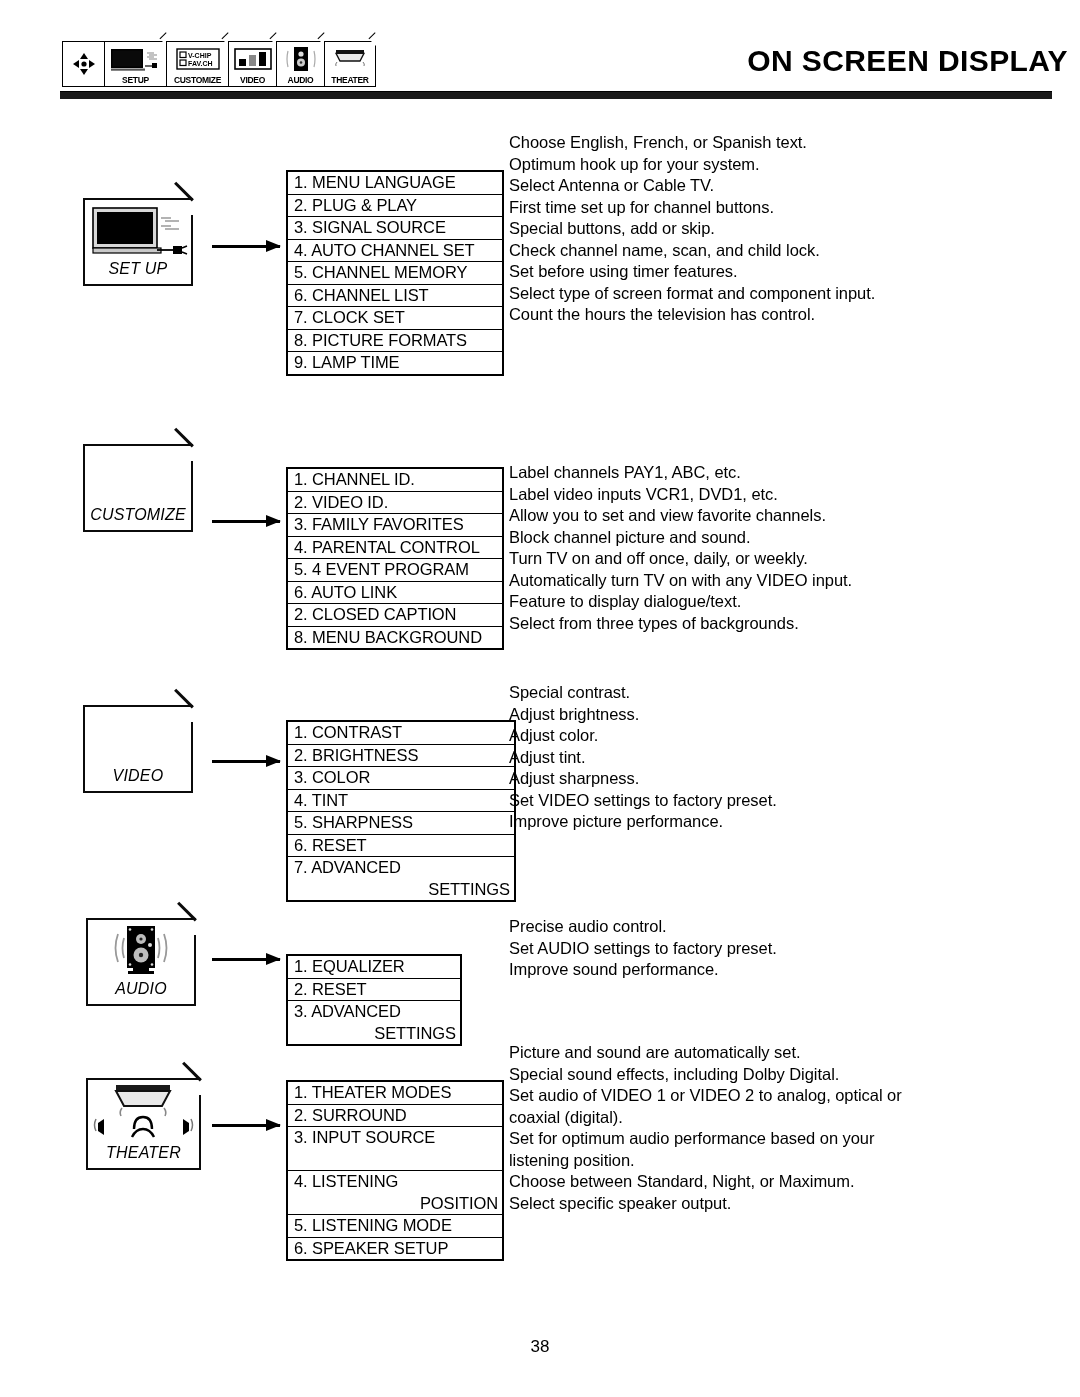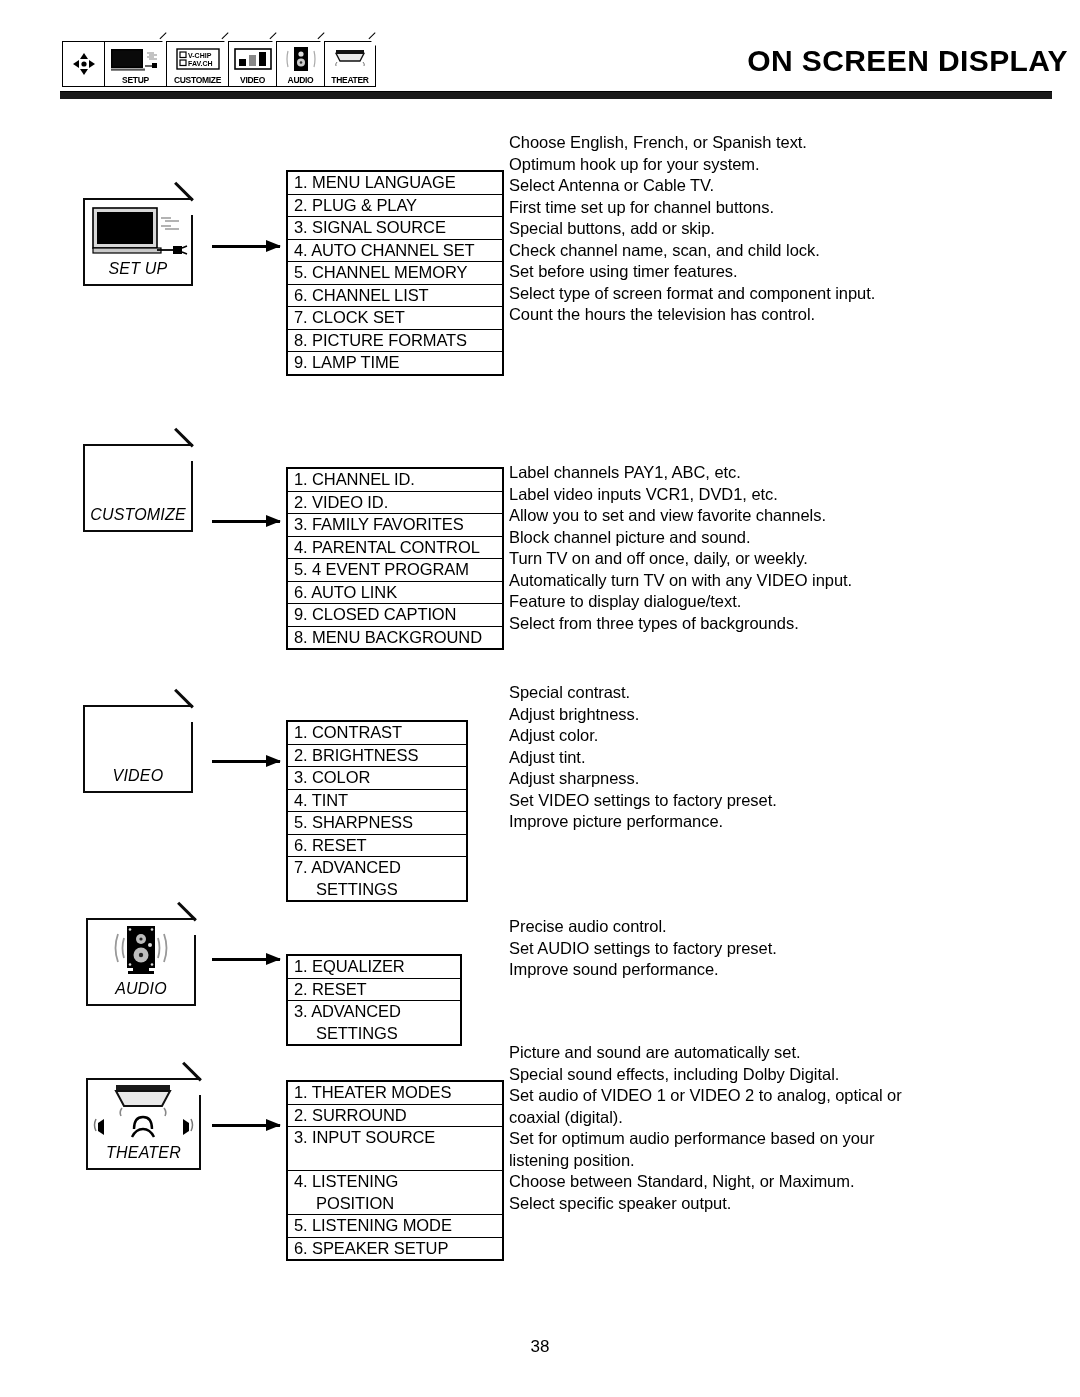--- a/index.html
+++ b/index.html
@@ -167,21 +167,21 @@
   }
   .menu-row:last-child { border-bottom: none; }
   .menu-item-text {
     display: block;
     font-size: 16.5px;
     letter-spacing: -0.1px;
     line-height: 21.5px;
     padding: 0 4px 0 6px;
     white-space: nowrap;
   }
-  .menu-item-text.indent { padding-left: 28px; }
+  .menu-item-text.indent { padding-left: 28px; text-align: right; }
 
   .desc-list { position: absolute; }
   .desc-row { position: relative; }
   .desc-text {
     display: block;
     font-size: 16.5px;
     line-height: 21.5px;
     letter-spacing: -0.05px;
     white-space: nowrap;
   }
@@ -392,21 +392,21 @@
     <div class="menu-row">
         <span class="menu-item-text">4. PARENTAL CONTROL</span>
       </div>
     <div class="menu-row">
         <span class="menu-item-text">5. 4 EVENT PROGRAM</span>
       </div>
     <div class="menu-row">
         <span class="menu-item-text">6. AUTO LINK</span>
       </div>
     <div class="menu-row">
-        <span class="menu-item-text">9. CLOSED CAPTION</span>
+        <span class="menu-item-text">2. CLOSED CAPTION</span>
       </div>
     <div class="menu-row">
         <span class="menu-item-text">8. MENU BACKGROUND</span>
       </div>
   </div>
 
   <div class="desc-list" style="left:509px; top:429px;margin-top:33px;">
     <div class="desc-row">
         <span class="desc-text">Label channels PAY1, ABC, etc.</span>
       </div>
@@ -438,21 +438,21 @@
 
   <div class="tile" id="tile-video" style="left:83px; top:705px; width:110px; height:88px;">
     <span class="corner"></span>
     <span class="corner-line"></span>
     <div class="tile-art"></div>
     <div class="tile-label">VIDEO</div>
   </div>
 
   <div class="arrow" style="left:212px; top:760px; width:68px;"></div>
 
-  <div class="menu-box" id="menu-video" style="left:286px; top:680px; width:182px;">
+  <div class="menu-box" id="menu-video" style="left:286px; top:680px; width:230px;">
     <div class="menu-row">
         <span class="menu-item-text">1. CONTRAST</span>
       </div>
     <div class="menu-row">
         <span class="menu-item-text">2. BRIGHTNESS</span>
       </div>
     <div class="menu-row">
         <span class="menu-item-text">3. COLOR</span>
       </div>
     <div class="menu-row">

